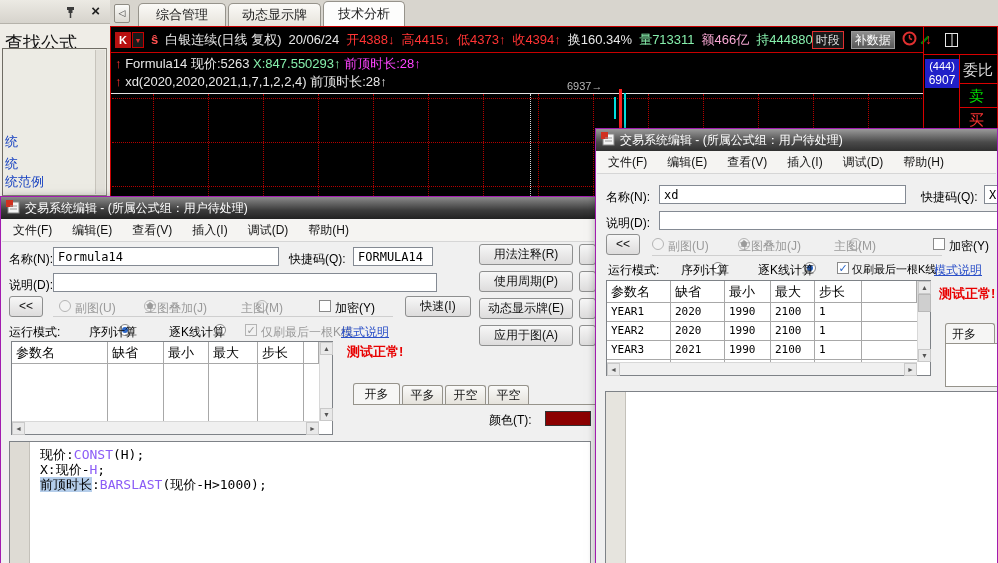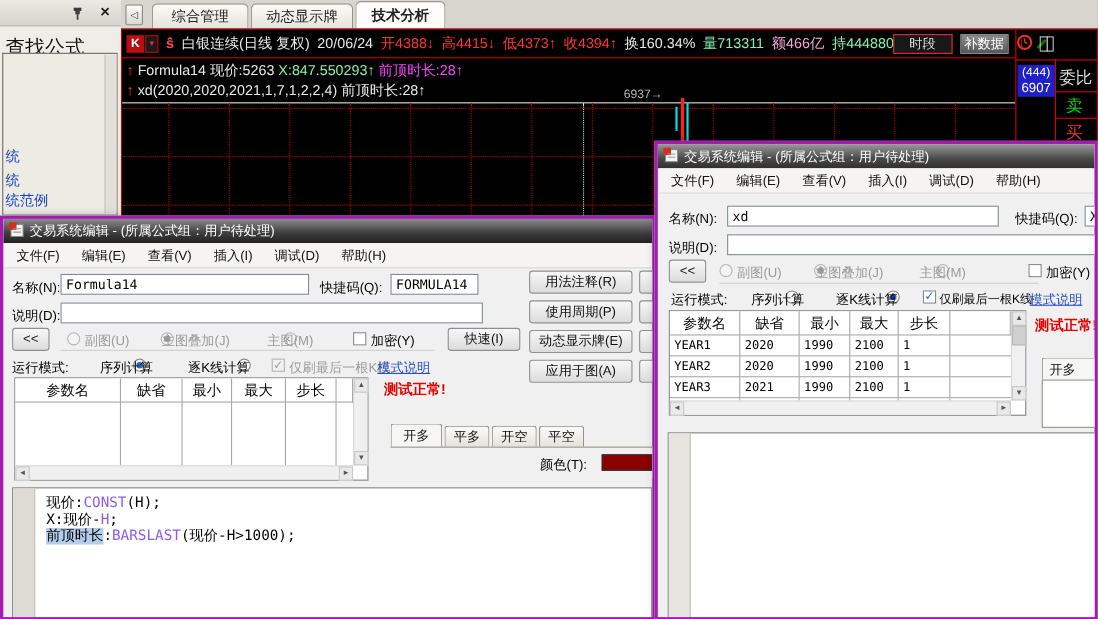--- a/index.html
+++ b/index.html
@@ -10,57 +10,57 @@
 .sb{left:0;top:0;width:110px;height:563px;background:#efede7;z-index:1}
 .sb-head{left:0;top:0;width:110px;height:24px;background:linear-gradient(#eceae4,#d6d3cc);border-bottom:1px solid #b5b2aa}
 .sb-title{left:5px;top:31px;font-size:18px;color:#111}
 .sb-panel{left:2px;top:48px;width:105px;height:148px;border:1px solid #8f8c84;background:#ecebe4;border-top-color:#6f6c64;border-left-color:#6f6c64}
 .sb-scroll{right:1px;top:1px;width:10px;height:144px;background:#e2e0d9;border-left:1px solid #c7c4bc}
 .sb-item{color:#1540c0;font-size:13px;left:2px}
 
 .tabbar{left:110px;top:0;width:888px;height:26px;background:#d8d5ce;z-index:1}
 .navbtn{left:4px;top:4px;width:16px;height:19px;background:linear-gradient(#fbfbf9,#dcd9d2);border:1px solid #8e8b83;border-radius:2px;text-align:center;font-size:9px;line-height:17px;color:#333}
 .mtab{top:3px;height:23px;background:linear-gradient(#fbfaf7,#e6e3db);border:1px solid #96938b;border-bottom:none;border-radius:5px 5px 0 0;text-align:center;font-size:13px;line-height:22px;color:#222}
-.mtab.act{top:1px;height:25px;background:#fdfdfc;font-weight:bold;line-height:24px}
+.mtab.act{top:1px;height:25px;background:#fdfdfc;font-weight:normal;line-height:24px}
 
 .chart{left:110px;top:26px;width:888px;height:537px;background:#000;border:1px solid #c80000;z-index:2}
 .infobar{left:0;top:0;width:812px;height:26px;border-bottom:1px solid #c80000;display:flex;align-items:center;gap:7px;padding:0 4px;white-space:nowrap;font-size:13px}
 .kbtn{width:16px;height:16px;background:#b81010;color:#fff;font-size:11px;font-weight:bold;text-align:center;line-height:16px}
 .kdrop{width:12px;height:16px;border:1px solid #c80000;color:#e03030;font-size:7px;text-align:center;line-height:15px;background:#1a1a1a}
 .w{color:#e8e8e8}.rd{color:#ff3434}.yl{color:#86efac}.cy{color:#f9a8d4}.mg{color:#ff44ff}
-.tbtn{border:1px solid #e03030;color:#dedede;background:#181818;font-size:12px;padding:0 14px;height:18px;line-height:16px}
+.tbtn{border:1px solid #e03030;color:#dedede;background:#181818;font-size:12px;padding:0 3px;height:18px;line-height:16px}
 .gbtn{border:1px solid #9a9a9a;color:#fff;background:linear-gradient(#8d8d8d,#575757);font-size:12px;padding:0 3px;height:18px;line-height:16px}
 .fline{left:4px;white-space:nowrap;font-size:13px}
 .vgrid{width:1px;border-left:1px dotted #b40000;top:67px;height:420px}
 .hgrid{height:1px;border-top:1px dotted #b40000;left:1px;width:810px}
 
 .qline{background:#d80000}
 .qtxt{font-size:15px}
 
-.dlg{background:#f0f0f0;border:3px solid #a21caf;box-shadow:3px 3px 10px rgba(0,0,0,.55);overflow:hidden}
+.dlg{background:#f0f0f0;border:1px solid #a21caf;box-shadow:3px 3px 10px rgba(0,0,0,.55);overflow:hidden}
 .ldlg{left:0;top:196px;width:596px;height:368px;z-index:10}
 .rdlg{left:595px;top:128px;width:403px;height:436px;z-index:20}
 .tbar{left:0;top:0;right:0;height:22px;background:linear-gradient(#9a9a9a,#4a4a4a 60%,#303030);color:#fff;display:flex;align-items:center;gap:5px;padding:0 5px;font-size:12px;white-space:nowrap}
 .tbar.dim{background:linear-gradient(#8a8a8a,#3c3c3c 60%,#222)}
 .mbar{left:1px;top:22px;right:1px;height:23px;background:#f5f4f2;border-bottom:1px solid #d6d6d6;display:flex;align-items:center;gap:20px;padding:0 11px;font-size:12px;color:#111}
 .lbl{font-size:12px;color:#000;white-space:nowrap}
 .dis{color:#9a9a9a}
 .tinput{border:1px solid #848a93;background:#fff;font:12px "DejaVu Sans Mono",monospace;padding:1px 4px;height:19px}
 .btn{border:1px solid #8e8f8f;background:linear-gradient(#f7f7f7,#dddcdc);border-radius:3px;font-size:12px;color:#111;text-align:center}
 .radio{width:12px;height:12px;border-radius:50%;border:1px solid #8a8a8a;background:#fff;display:inline-block;position:relative}
 .radio.sel::after{content:"";position:absolute;left:2px;top:2px;width:6px;height:6px;border-radius:50%;background:#2c67c8}
 .radio.rdis{border-color:#b4b4b4;background:#f3f3f3}
 .radio.rdis.sel::after{background:#9c9c9c}
 .chk{width:12px;height:12px;border:1px solid #8a8a8a;background:#fff;display:inline-block;font-size:11px;line-height:10px;text-align:center;color:#2c67c8;font-weight:bold}
 .chk.cdis{border-color:#b4b4b4;background:#f1f1f1;color:#9c9c9c}
 .link{color:#2b50c8;text-decoration:underline;font-size:12px;white-space:nowrap}
 .testok{color:#e80000;font-weight:bold;font-size:13px;white-space:nowrap}
 .grid{display:grid;background:#fff;font-size:12px;color:#000}
 .gc{border-right:1px solid #a8a8a8;border-bottom:1px solid #a8a8a8;padding:2px 4px;overflow:hidden;white-space:nowrap}
-.gh{text-align:center;font-size:13px}
+.gh{text-align:left;font-size:13px}
 .gd{font:11px "DejaVu Sans Mono",monospace;line-height:14px}
 .sbox{border:1px solid #7e8287;background:#fff}
 .vscroll{width:13px;background:#f0f0f0;border-left:1px solid #d8d8d8;display:flex;flex-direction:column}
 .hscroll{height:13px;background:#f0f0f0;border-top:1px solid #d8d8d8;display:flex}
 .sarr{width:13px;height:13px;background:#e9e9e9;border:1px solid #c9c9c9;color:#555;font-size:7px;text-align:center;line-height:11px;flex:none}
 .sthumb{background:#cfcfcf;border:1px solid #b8b8b8}
 .stab{height:20px;background:linear-gradient(#fafaf9,#e4e1da);border:1px solid #96938b;border-bottom:none;border-radius:3px 3px 0 0;text-align:center;font-size:12px;line-height:19px;color:#111}
 .stab.act{background:#f6f6f5;font-weight:normal}
 .code{background:#fff;border:1px solid #7e8287;font:13px "DejaVu Sans Mono",monospace;color:#000}
 .gutter{position:absolute;left:0;top:0;bottom:0;width:20px;background:#dedbd4;border-right:1px solid #c4c1ba}

